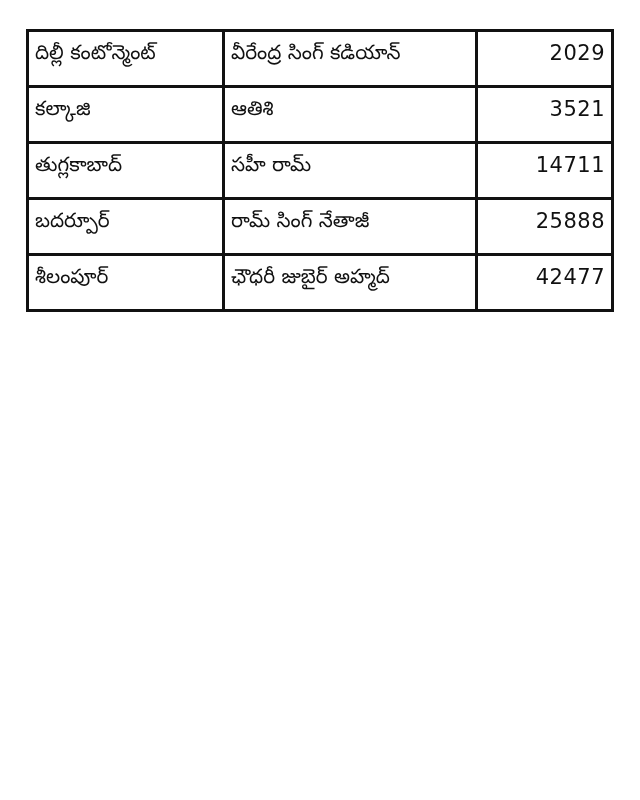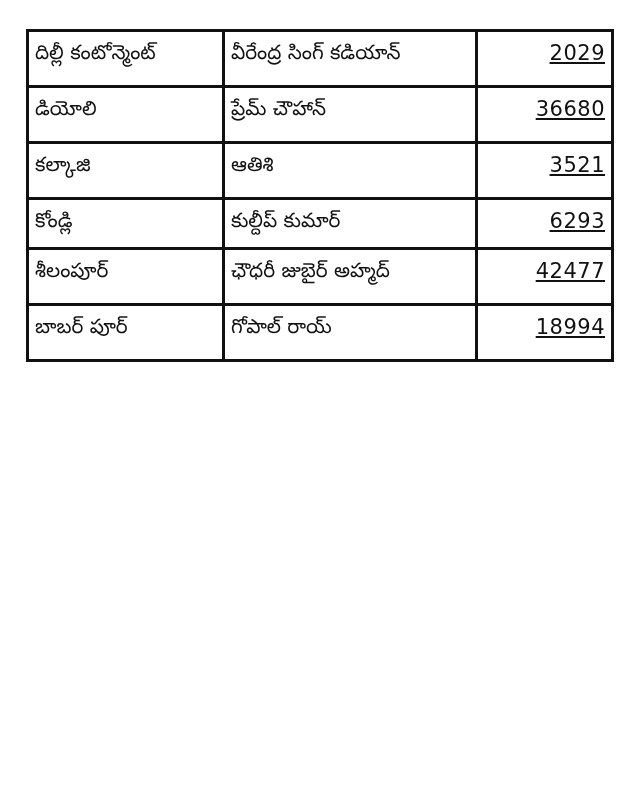--- a/index.html
+++ b/index.html
@@ -34,54 +34,48 @@
     }
     .results-table td.col-constituency { width: 196px; padding-top: 8px; }
     .results-table td.col-candidate { width: 253px; padding-top: 8px; margin-left: 45px; }
     .results-table td.col-margin {
       width: 136px;
       text-align: right;
       padding-right: 6px;
       padding-top: 9px;
       font-size: 21px;
       letter-spacing: 0.5px;
-      text-decoration: underline;
     }
     .results-table tr { height: 56px; }
     .results-table tr.short { height: 50px; }
   </style>
 </head>
 <body>
 
 <table class="results-table">
   <tbody>
     <tr>
       <td class="col-constituency">దిల్లీ కంటోన్మెంట్</td>
       <td class="col-candidate">వీరేంద్ర సింగ్ కడియాన్</td>
       <td class="col-margin">2029</td>
     </tr>
     <tr>
-      <td class="col-constituency">డియోలి</td>
-      <td class="col-candidate">ప్రేమ్ చౌహాన్</td>
-      <td class="col-margin">36680</td>
-    </tr>
-    <tr>
       <td class="col-constituency">కల్కాజి</td>
       <td class="col-candidate">ఆతిశి</td>
       <td class="col-margin">3521</td>
     </tr>
-    <tr class="short">
-      <td class="col-constituency">కోండ్లి</td>
-      <td class="col-candidate">కుల్దీప్ కుమార్</td>
-      <td class="col-margin">6293</td>
+    <tr>
+      <td class="col-constituency">తుగ్లకాబాద్</td>
+      <td class="col-candidate">సహీ రామ్</td>
+      <td class="col-margin">14711</td>
+    </tr>
+    <tr>
+      <td class="col-constituency">బదర్పూర్</td>
+      <td class="col-candidate">రామ్ సింగ్ నేతాజీ</td>
+      <td class="col-margin">25888</td>
     </tr>
     <tr>
       <td class="col-constituency">శీలంపూర్</td>
       <td class="col-candidate">ఛౌధరీ జుబైర్ అహ్మద్</td>
       <td class="col-margin">42477</td>
     </tr>
-    <tr>
-      <td class="col-constituency">బాబర్ పూర్</td>
-      <td class="col-candidate">గోపాల్ రాయ్</td>
-      <td class="col-margin">18994</td>
-    </tr>
   </tbody>
 </table>
 
 </body></html>

